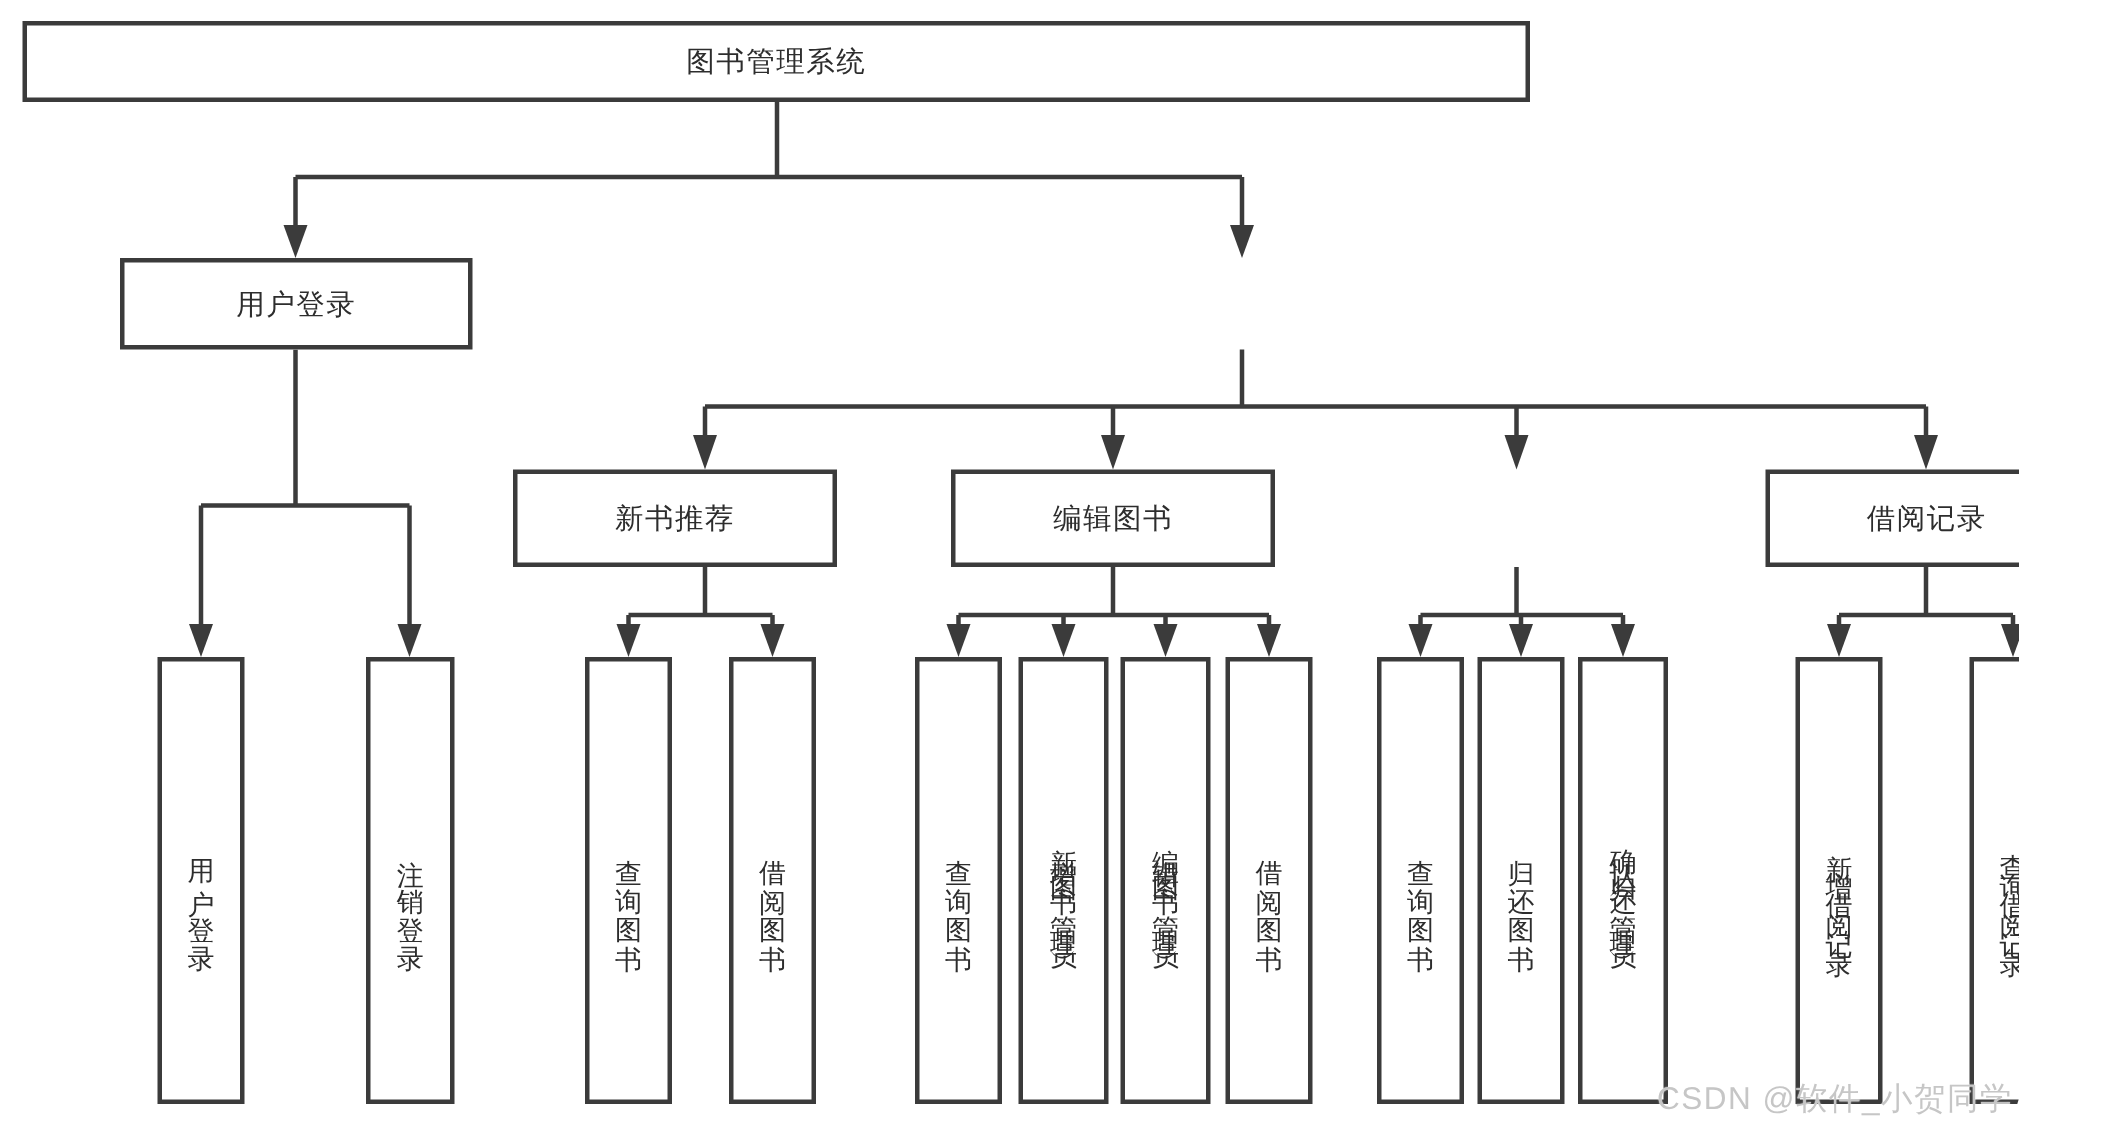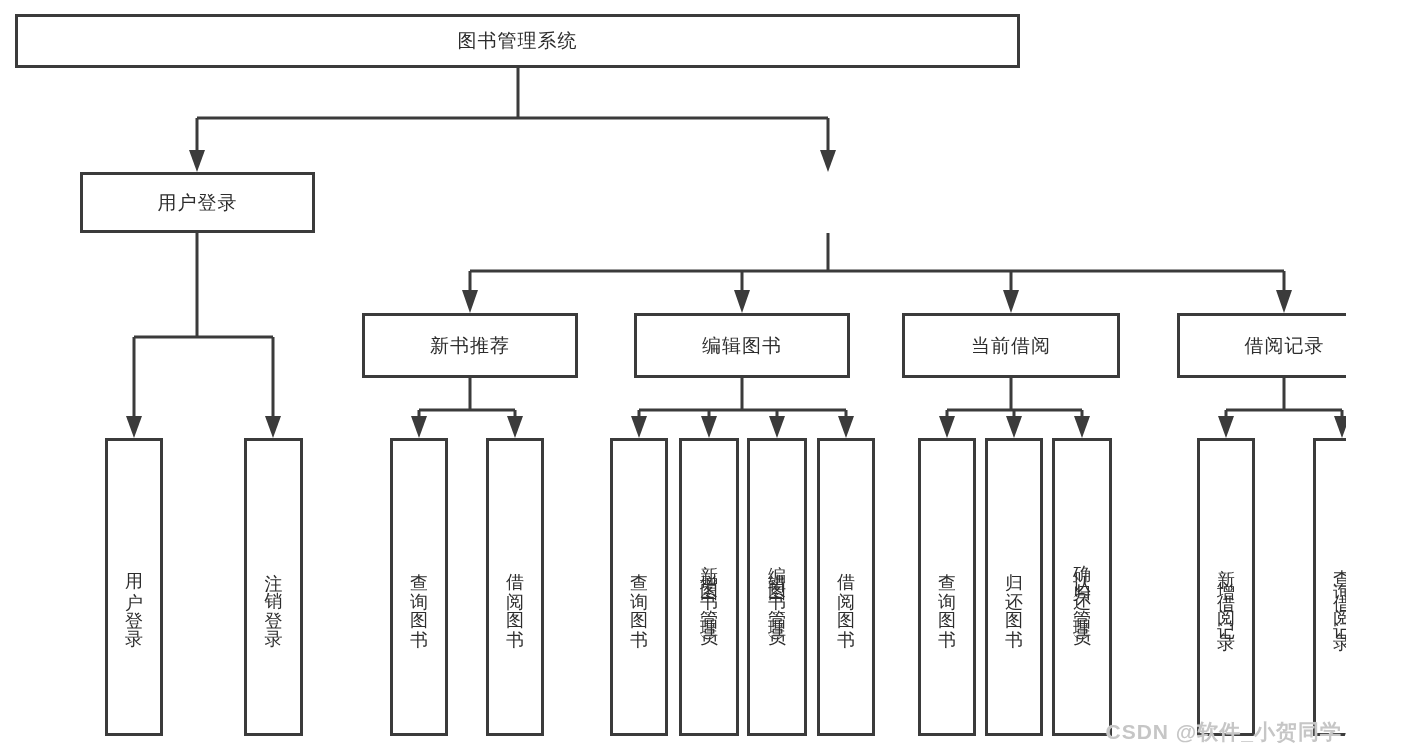--- a/index.html
+++ b/index.html
@@ -67,21 +67,20 @@
   .v9 .vtext { letter-spacing: 9px;  margin-bottom: -9px; }
   .watermark {
     position: absolute;
     right: 4px;
     bottom: 1px;
     font-size: 21px;
     color: #c6c6c6;
     letter-spacing: 1px;
     z-index: 3;
     text-shadow: 0 0 1px #ffffff;
-    font-weight: bold;
   }
 </style>
 </head>
 <body>
 
 <div class="stage">
 
   <svg class="connectors" viewBox="0 0 1405 747" aria-hidden="true">
 
     <path d="M518 68 V118 M197 118 H828 M197 118 V152 M828 118 V152"></path>
@@ -119,28 +118,25 @@
   </svg>
 
   <div class="hnode" style="left:15px; top:14px; width:1005px; height:54px">
     <span>图书管理系统</span>
   </div>
 
   <div class="hnode" style="left:80px; top:172px; width:235px; height:61px">
     <span>用户登录</span>
   </div>
 
-  <div class="hnode" style="left:362px; top:313px; width:216px; height:65px">
+  <div class="hnode" style="left:342px; top:313px; width:216px; height:65px">
     <span>新书推荐</span>
   </div>
   <div class="hnode" style="left:634px; top:313px; width:216px; height:65px">
     <span>编辑图书</span>
-  </div>
-  <div class="hnode" style="left:902px; top:313px; width:218px; height:65px">
-    <span>当前借阅</span>
   </div>
   <div class="hnode" style="left:1177px; top:313px; width:215px; height:65px">
     <span>借阅记录</span>
   </div>
 
   <div class="vnode v4" style="left:105px">
     <span class="vtext">用户登录</span>
   </div>
   <div class="vnode v4" style="left:244px; width:59px">
     <span class="vtext">注销登录</span>

